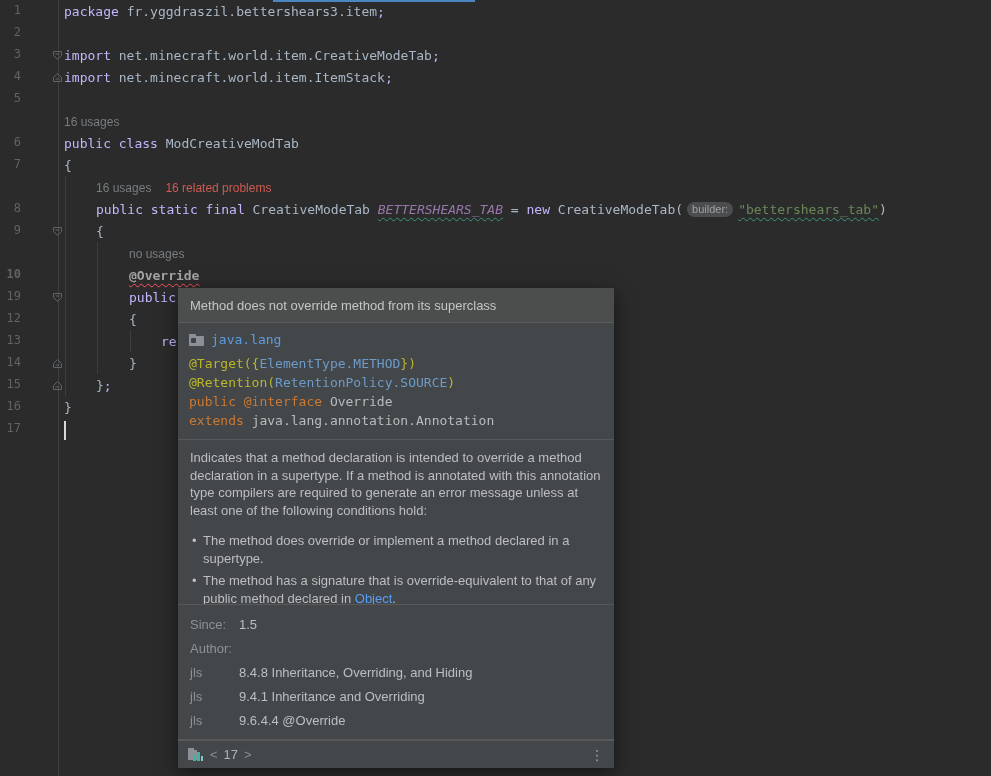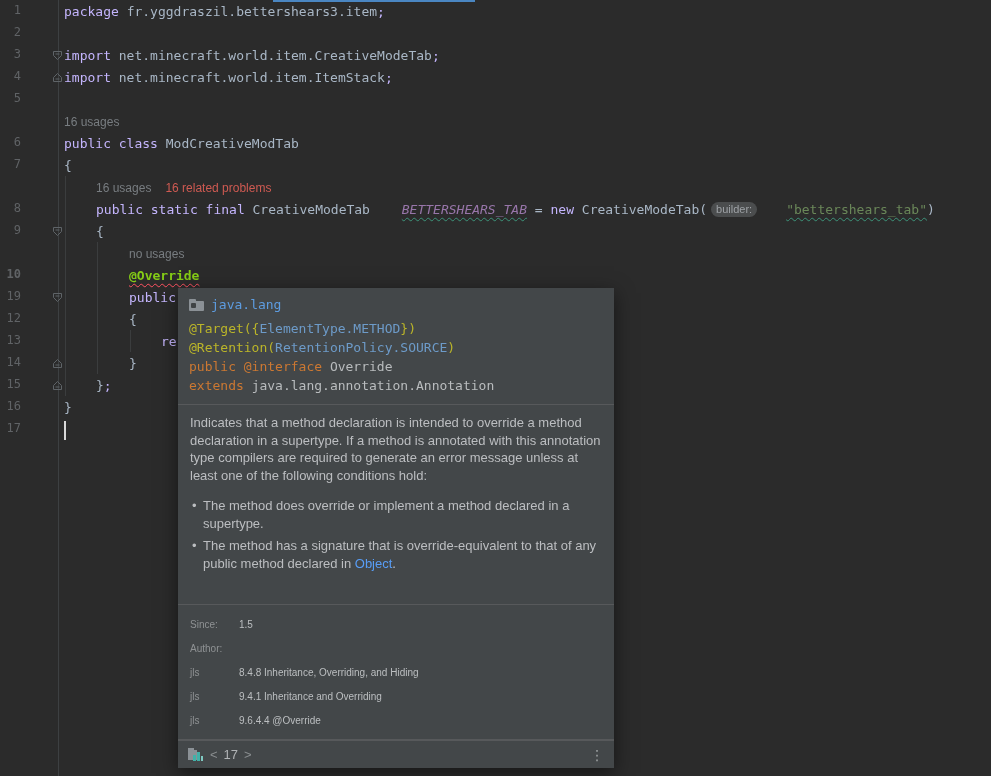--- a/index.html
+++ b/index.html
@@ -19,24 +19,24 @@
   .row { position:absolute; left:0; width:991px; height:22px; }
   .lnum {
     position:absolute; left:0; top:3px; width:21px;
     text-align:right; font-size:12px; color:#606366;
   }
   .code { position:absolute; top:3px; white-space:pre; font-size:13px; line-height:17px; color:#a9b7c6; }
   .c-kw  { color:#c4b5fd; }
   .c-def { color:#a9b7c6; }
   .c-str { color:#6a8759; }
   .c-fld { color:#9876aa; font-style:italic; }
-  .c-ann { color:#84cc16; }
+  .c-ann { color:#a3a3a3; }
   .c-hint{ color:#787d81; font-family:"Liberation Sans", sans-serif; font-size:12px; }
   .c-err { color:#cf5a52; font-family:"Liberation Sans", sans-serif; font-size:12px; }
-  .wave-g { text-decoration:underline wavy #3c9379 1px; text-underline-offset:3px;margin-left:24px; }
+  .wave-g { text-decoration:underline wavy #3c9379 1px; text-underline-offset:3px; }
   .wave-r { text-decoration:underline wavy #ff5261 1px; text-underline-offset:3px; }
   .pill {
     display:inline-block; background:#4b4d4e; color:#9da1a5;
     font-family:"Liberation Sans", sans-serif; font-size:11px;
     line-height:15px; padding:0 5px; border-radius:8px;
     margin:0 5px 0 4px; vertical-align:1px;
   }
   .fold { position:absolute; left:52px; }
   .caret { position:absolute; left:64px; top:421px; width:2px; height:19px; background:#d8d8d8; }
 
@@ -62,21 +62,21 @@
   .p-ann  { color:#bbb529; }
   .p-blue { color:#6d9bc9; }
   .p-kw   { color:#cc7832; }
   .p-plain{ color:#b9bcbe; }
   .divider { flex:none; height:1px; background:#57595b; }
   .desc { flex:1 1 auto; padding:9px 12px 8px; color:#bcbec1; font-size:13px; line-height:17.5px; overflow:hidden; }
   .desc .bullets { margin-top:13px; }
   .desc .bullet { position:relative; padding-left:13px; margin-bottom:5px; }
   .desc .bullet .dot { position:absolute; left:2px; }
   .doc-link { color:#589df6; }
-  .meta { flex:none; padding:8px 12px 6px; font-size:10px; }
+  .meta { flex:none; padding:8px 12px 6px; font-size:13px; }
   .meta-row { display:flex; height:24px; line-height:24px; }
   .meta-label { flex:none; width:49px; color:#8f9294; }
   .meta-value { color:#bcbfc1; }
   .popup-footer { flex:none; height:28px; border-top:1px solid #57595b; display:flex; align-items:center; padding:0 10px; }
   .pager { margin-left:7px; font-size:13px; color:#8a8e90; display:flex; gap:6px; align-items:center; }
   .pager .val { color:#b0b3b5; }
   .more-dots { margin-left:auto; color:#a0a4a6; font-size:14px; letter-spacing:0; cursor:default; }
   .tw-icon { position:relative; width:15px; height:13px; }
   .tw-icon .fold1 { position:absolute; left:0; top:0; width:6px; height:3px; background:#8b9196; }
   .tw-icon .base  { position:absolute; left:0; top:2px; width:9px; height:10px; background:#8b9196; }
@@ -191,20 +191,21 @@
           <path d="M1.5 9.5 h8 v-4 l-4 -4 l-4 4 z M3.5 7 h4" fill="none" stroke="#5f6468"></path>
         </svg>
         <svg width="11" height="11" class="fold" style="top: 380px;">
           <path d="M1.5 9.5 h8 v-4 l-4 -4 l-4 4 z M3.5 7 h4" fill="none" stroke="#5f6468"></path>
         </svg>
       </div>
     <div class="caret"></div>
   </div>
 
   <div class="doc-popup">
+    <div class="popup-header">Method does not override method from its superclass</div>
 
     <div class="pkg-row">
       <span class="folder-ic">
         <span class="back"></span>
           <span class="body"></span>
           <span class="dot"></span>
       </span>
       <span class="pkg-link">java.lang</span>
     </div>
 

